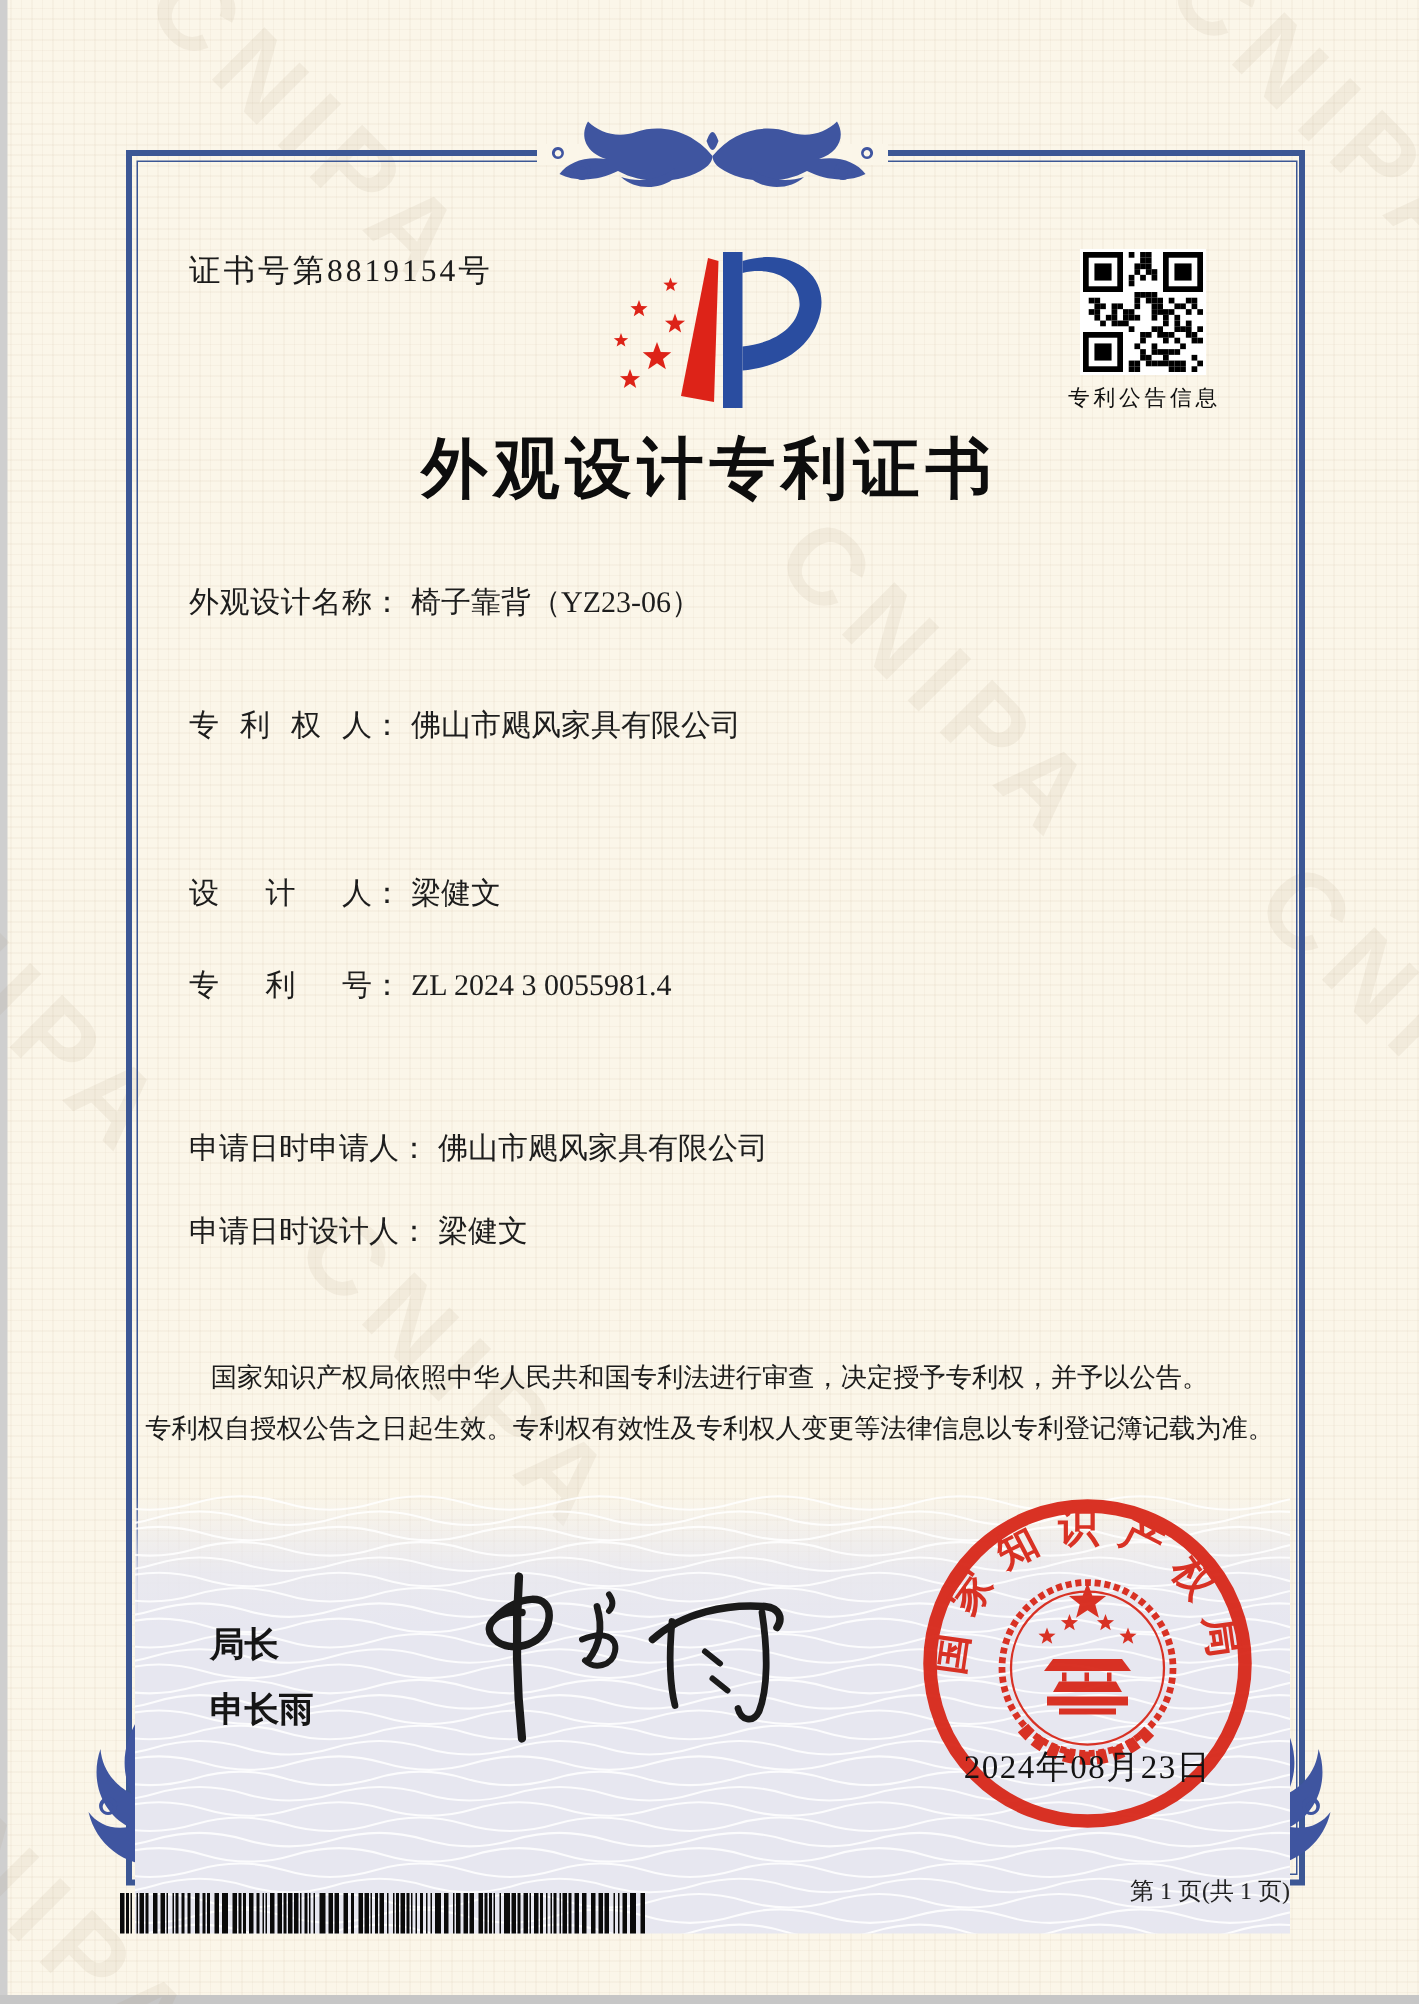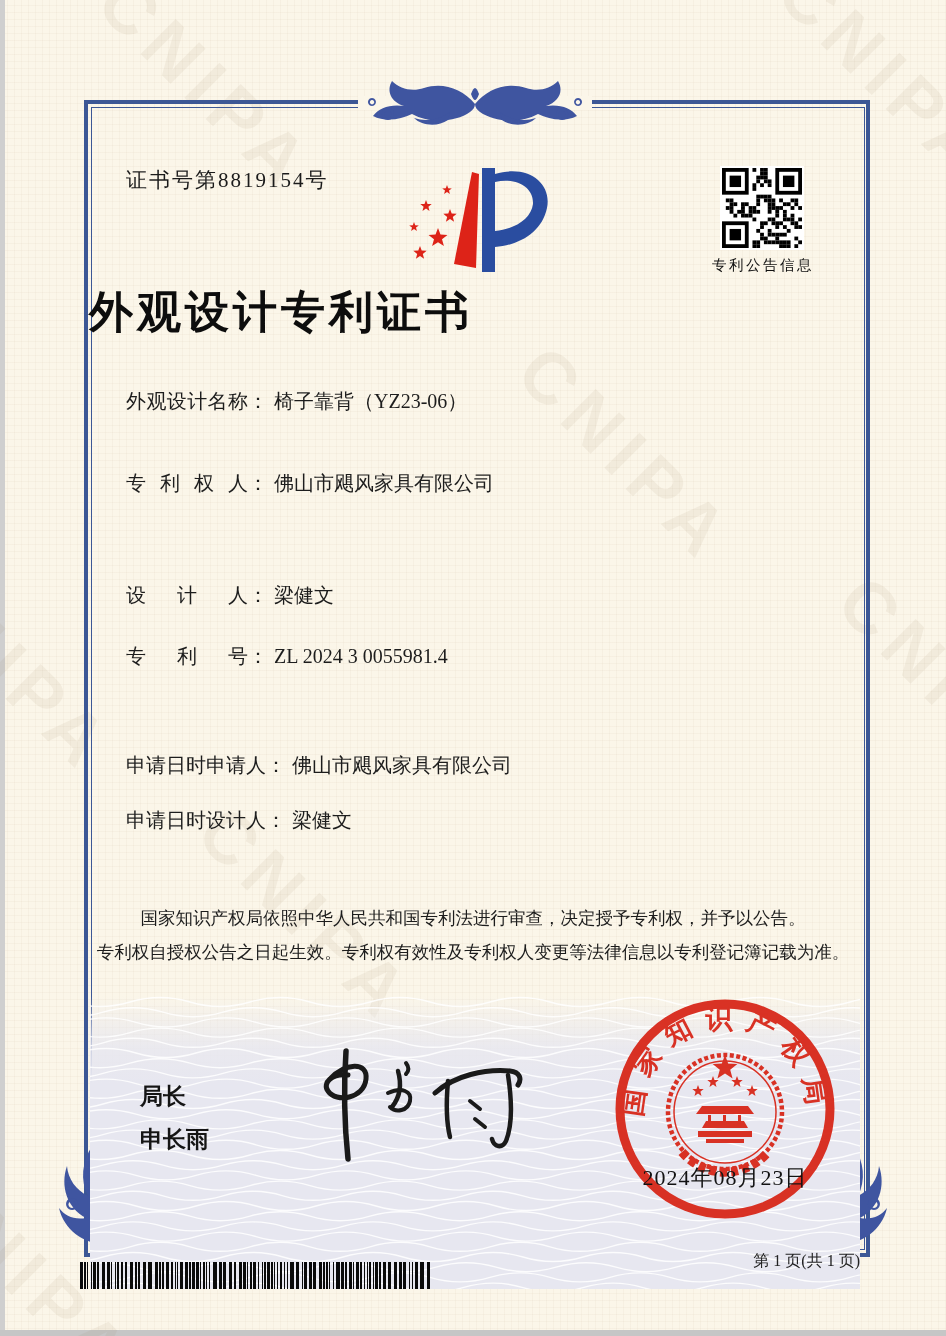--- a/index.html
+++ b/index.html
@@ -16,21 +16,21 @@
   .frame-outer{position:absolute;left:84px;top:100px;width:778px;height:1149px;border:4px solid #3c5795;}
   .frame-inner{position:absolute;left:91px;top:107px;width:772px;height:1141px;border:1px solid #3c5795;}
   .orn-tc{position:absolute;left:340px;top:68px;width:270px;height:72px;}
   .orn-bl{position:absolute;left:58px;top:1146px;width:110px;height:112px;}
   .orn-br{position:absolute;left:778px;top:1146px;width:110px;height:112px;}
   .cert-no{position:absolute;left:126px;top:166px;font-size:21px;letter-spacing:2px;color:#1b1b1b;}
   .logo{position:absolute;left:392px;top:160px;width:175px;height:122px;}
   .qr{position:absolute;left:720px;top:166px;width:84px;height:84px;background:#fff;padding:2px;box-sizing:border-box;}
   .qr-label{position:absolute;left:698px;top:256px;width:130px;text-align:center;font-size:14.5px;
         letter-spacing:2.5px;color:#101010;}
-  .title{position:absolute;left:89px;top:283px;width:768px;text-align:left;font-size:44px;
+  .title{position:absolute;left:89px;top:283px;width:768px;text-align:center;font-size:44px;
         font-weight:700;letter-spacing:4px;color:#0d0d0d;font-family:Liberation Mono, monospace;}
   .row{position:absolute;left:126px;width:740px;font-size:20px;white-space:nowrap;}
   .flabel{display:inline-block;width:122px;text-align:justify;text-align-last:justify;}
   .colon{margin-right:6px;}
   .addr-val{display:inline-block;vertical-align:top;width:560px;line-height:30px;white-space:normal;}
   .row-right{position:absolute;left:414px;top:0;}
   .statement{position:absolute;left:89px;top:901px;width:768px;font-size:17.5px;color:#1c1c1c;z-index:6;}
   .statement div{height:34px;line-height:34px;text-align:center;white-space:nowrap;}
   .guil{position:absolute;left:90px;top:996px;width:770px;height:293px;overflow:visible;
         background:linear-gradient(180deg, rgba(231,231,240,0) 0%, rgba(231,231,240,.85) 18%, #e7e7f0 30%);}

